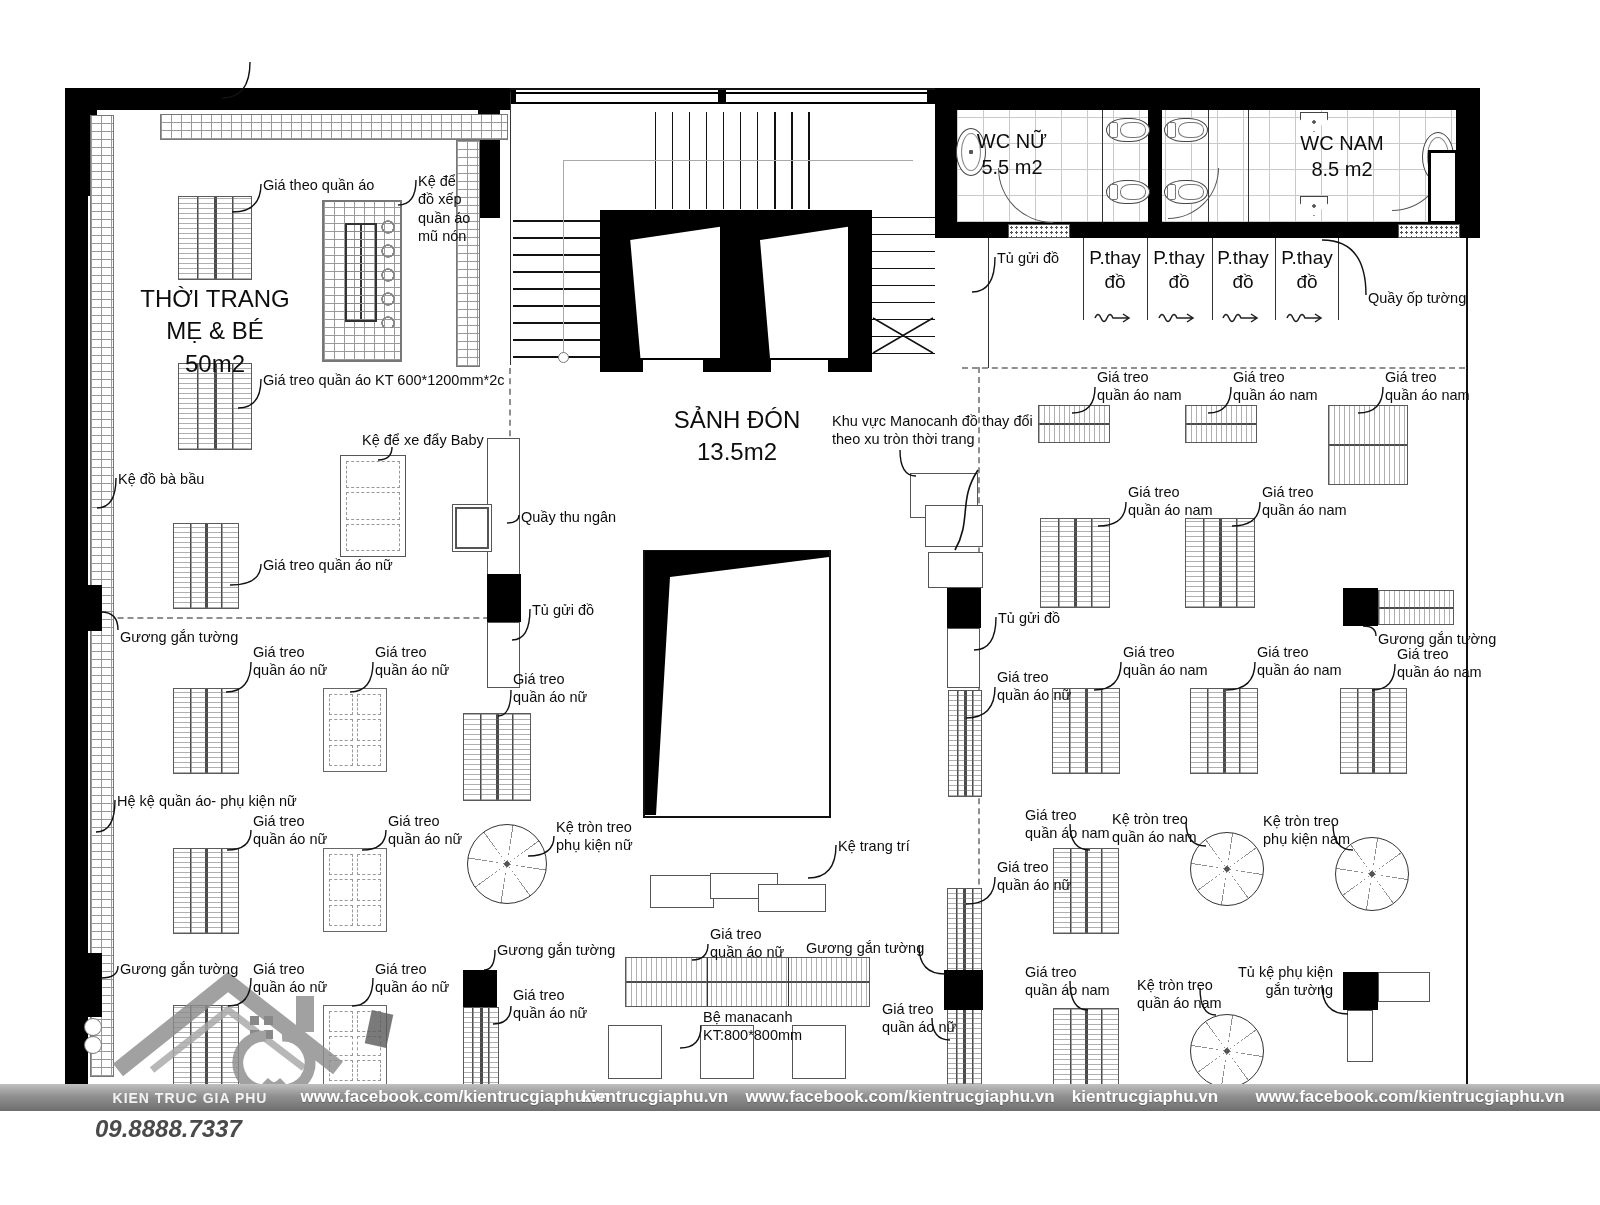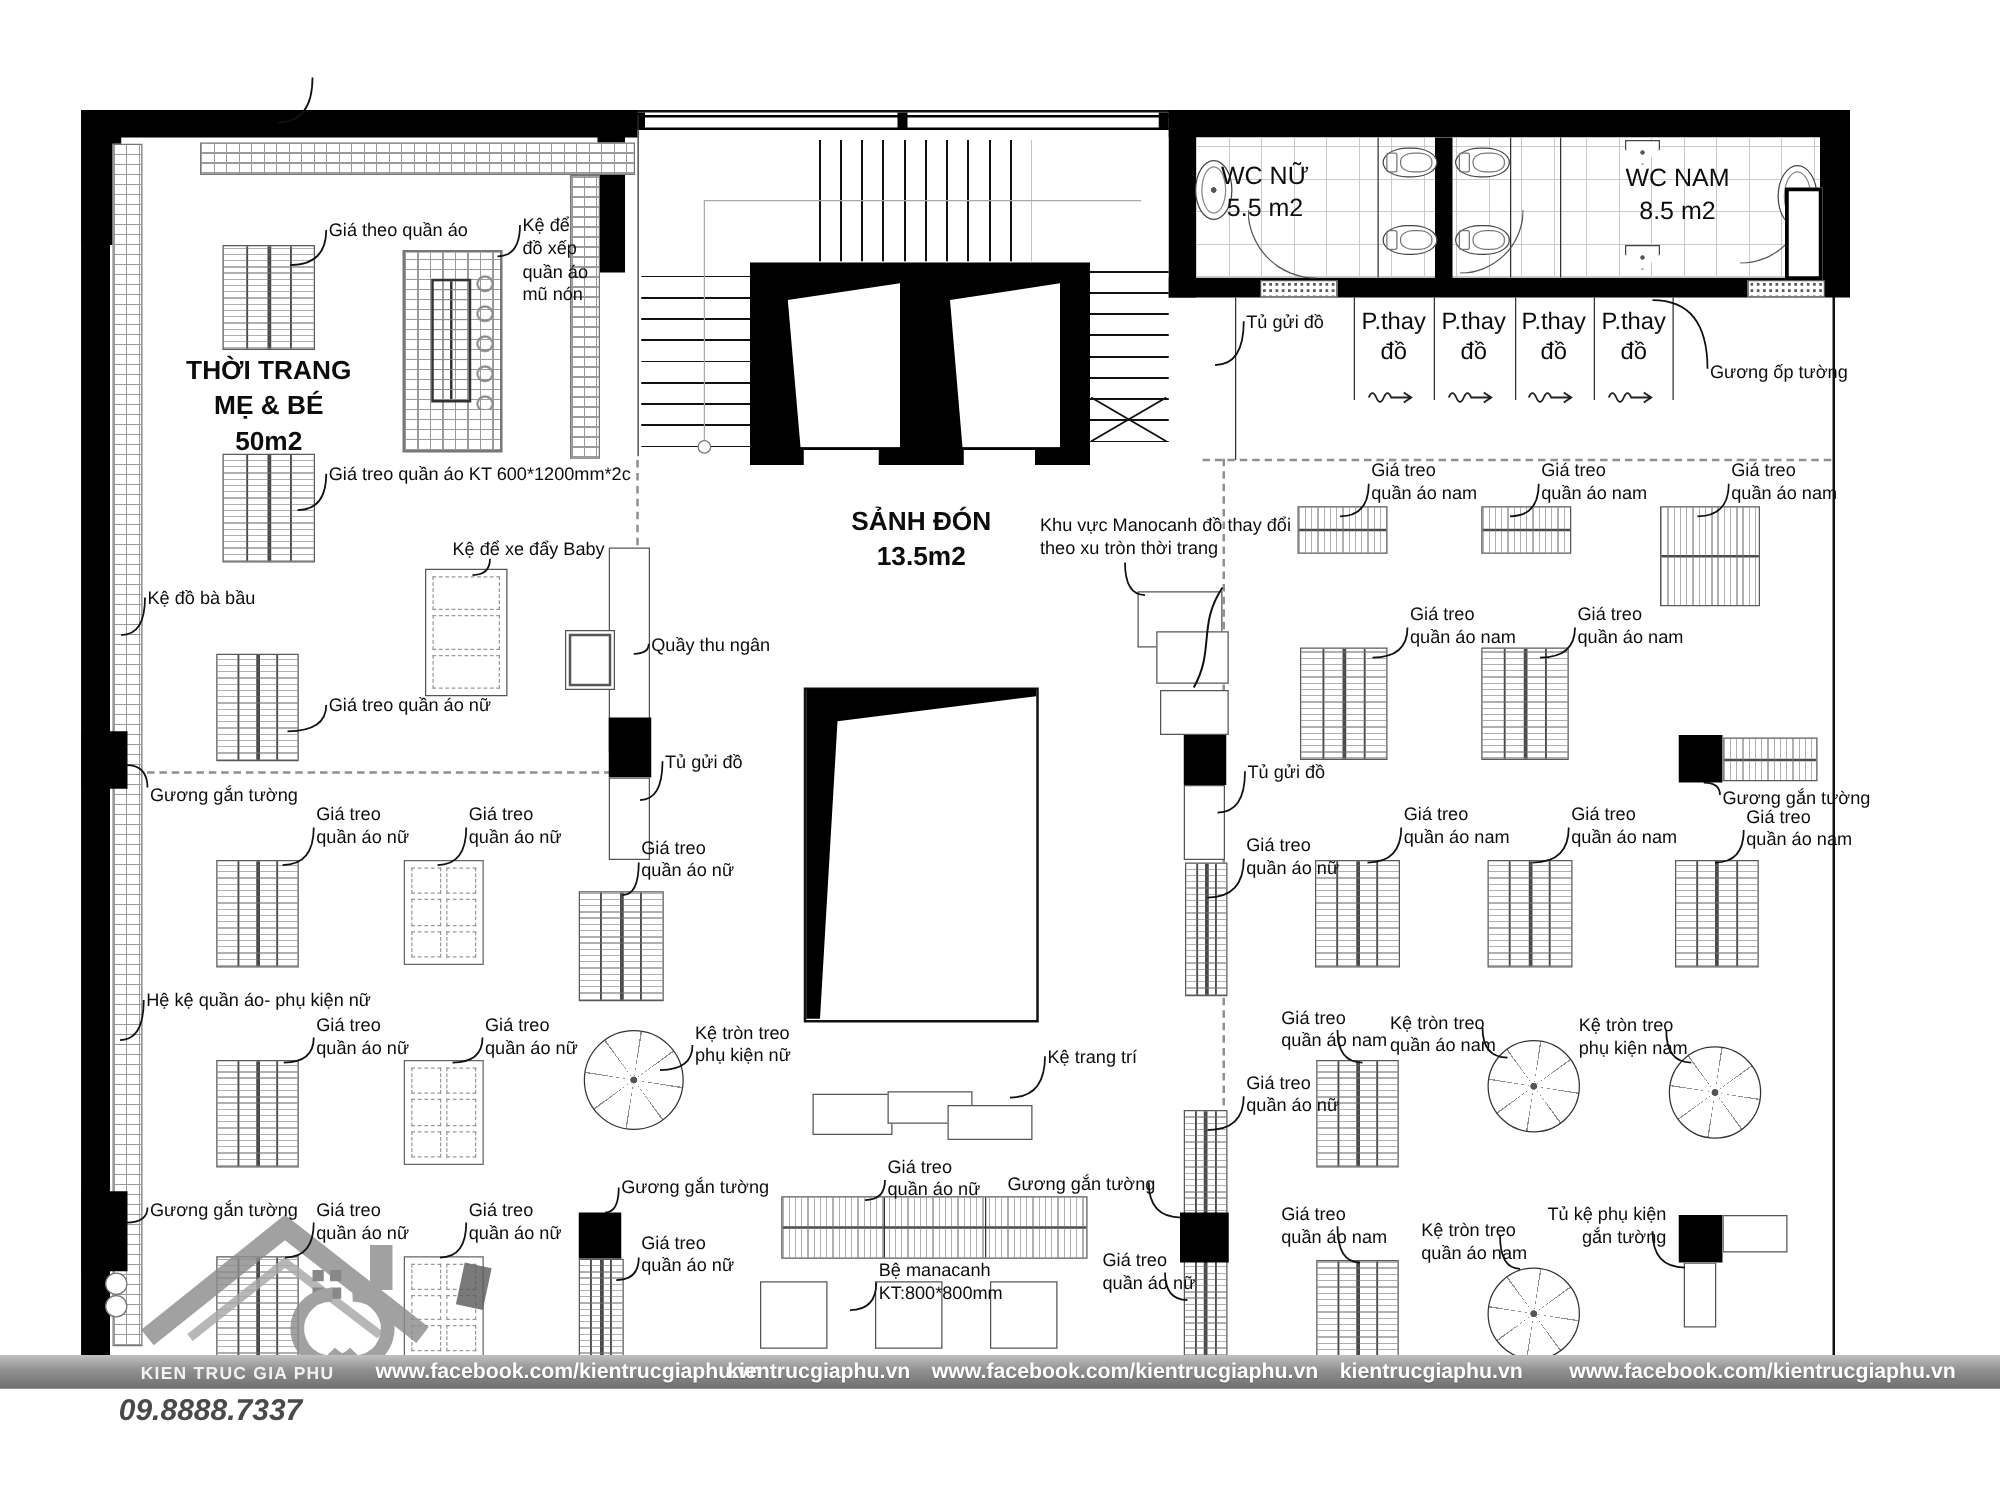--- a/index.html
+++ b/index.html
@@ -68,21 +68,21 @@
   .circ{position:absolute;border:1.2px solid #777;border-radius:50%;background:#fff;}
   .inner-rack{position:absolute;left:28%;right:30%;top:13%;bottom:24%;border:2px solid #333;
     background-image:repeating-linear-gradient(0deg,#8a8a8a 0 1px,transparent 1px 8px),linear-gradient(#333,#333);
     background-size:100% 100%,2px 100%;background-position:0 0,50% 0;background-repeat:repeat,no-repeat;}
   .circ-col{position:absolute;right:2px;top:8%;bottom:20%;width:20px;
     background-image:radial-gradient(circle at 50% 50%,transparent 5px,#888 5px 6.5px,transparent 7px);
     background-size:20px 24px;background-repeat:repeat-y;}
 
   .callout{position:absolute;font-size:14.5px;line-height:1.27;color:#0d0d0d;white-space:pre-line;}
   .callout.ctr{transform:translateX(-50%);text-align:center;}
-  .callout.room{font-size:21px;line-height:1.35;font-weight:bold;}
+  .callout.room{font-size:24px;line-height:1.35;}
   .callout.wc{font-size:20px;line-height:1.3;}
   .callout.fit{font-size:19px;line-height:1.25;}
 
   #bar{position:absolute;left:0;top:1084px;width:1600px;height:27px;z-index:4;
     background:linear-gradient(180deg,#c0c0c0 0%,#909090 45%,#6e6e6e 100%);}
   .bar-item{position:absolute;top:3px;transform:translateX(-50%);color:#fff;font-weight:bold;
     font-size:17px;white-space:nowrap;text-shadow:0 1px 1px rgba(0,0,0,.25);}
   #brand{position:absolute;left:190px;top:6px;transform:translateX(-50%);color:#f2f2f2;
     font-weight:bold;font-size:14px;letter-spacing:1px;white-space:nowrap;}
   #phone{position:absolute;left:95px;top:1115px;z-index:4;font-style:italic;font-weight:600;
@@ -372,21 +372,21 @@
 theo xu tròn thời trang</div>
       <div class="callout" style="left: 838px; top: 837px;">Kệ  trang trí</div>
       <div class="callout" style="left: 710px; top: 925px;">Giá treo
 quần áo nữ</div>
       <div class="callout" style="left: 806px; top: 939px;">Gương gắn tường</div>
       <div class="callout" style="left: 703px; top: 1008px;">Bệ manacanh
 KT:800*800mm</div>
       <div class="callout" style="left: 882px; top: 1000px;">Giá treo
 quần áo nữ</div>
       <div class="callout" style="left: 997px; top: 249px;">Tủ gửi đồ</div>
-      <div class="callout" style="left: 1368px; top: 289px;">Gương ốp tường</div>
+      <div class="callout" style="left: 1368px; top: 289px;">Quầy ốp tường</div>
       <div class="callout" style="left: 1097px; top: 368px;">Giá treo
 quần áo nam</div>
       <div class="callout" style="left: 1233px; top: 368px;">Giá treo
 quần áo nam</div>
       <div class="callout" style="left: 1385px; top: 368px;">Giá treo
 quần áo nam</div>
       <div class="callout" style="left: 1128px; top: 483px;">Giá treo
 quần áo nam</div>
       <div class="callout" style="left: 1262px; top: 483px;">Giá treo
 quần áo nam</div>

